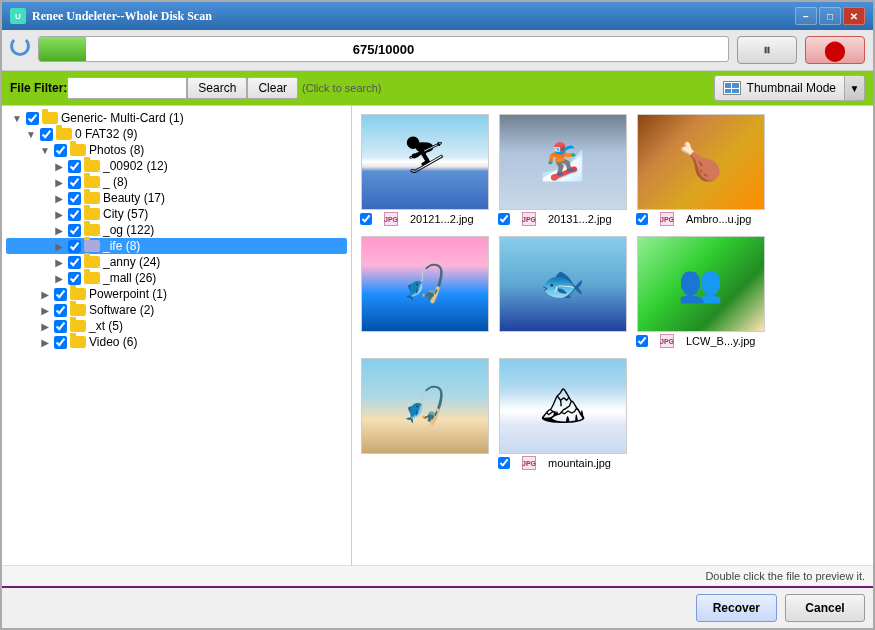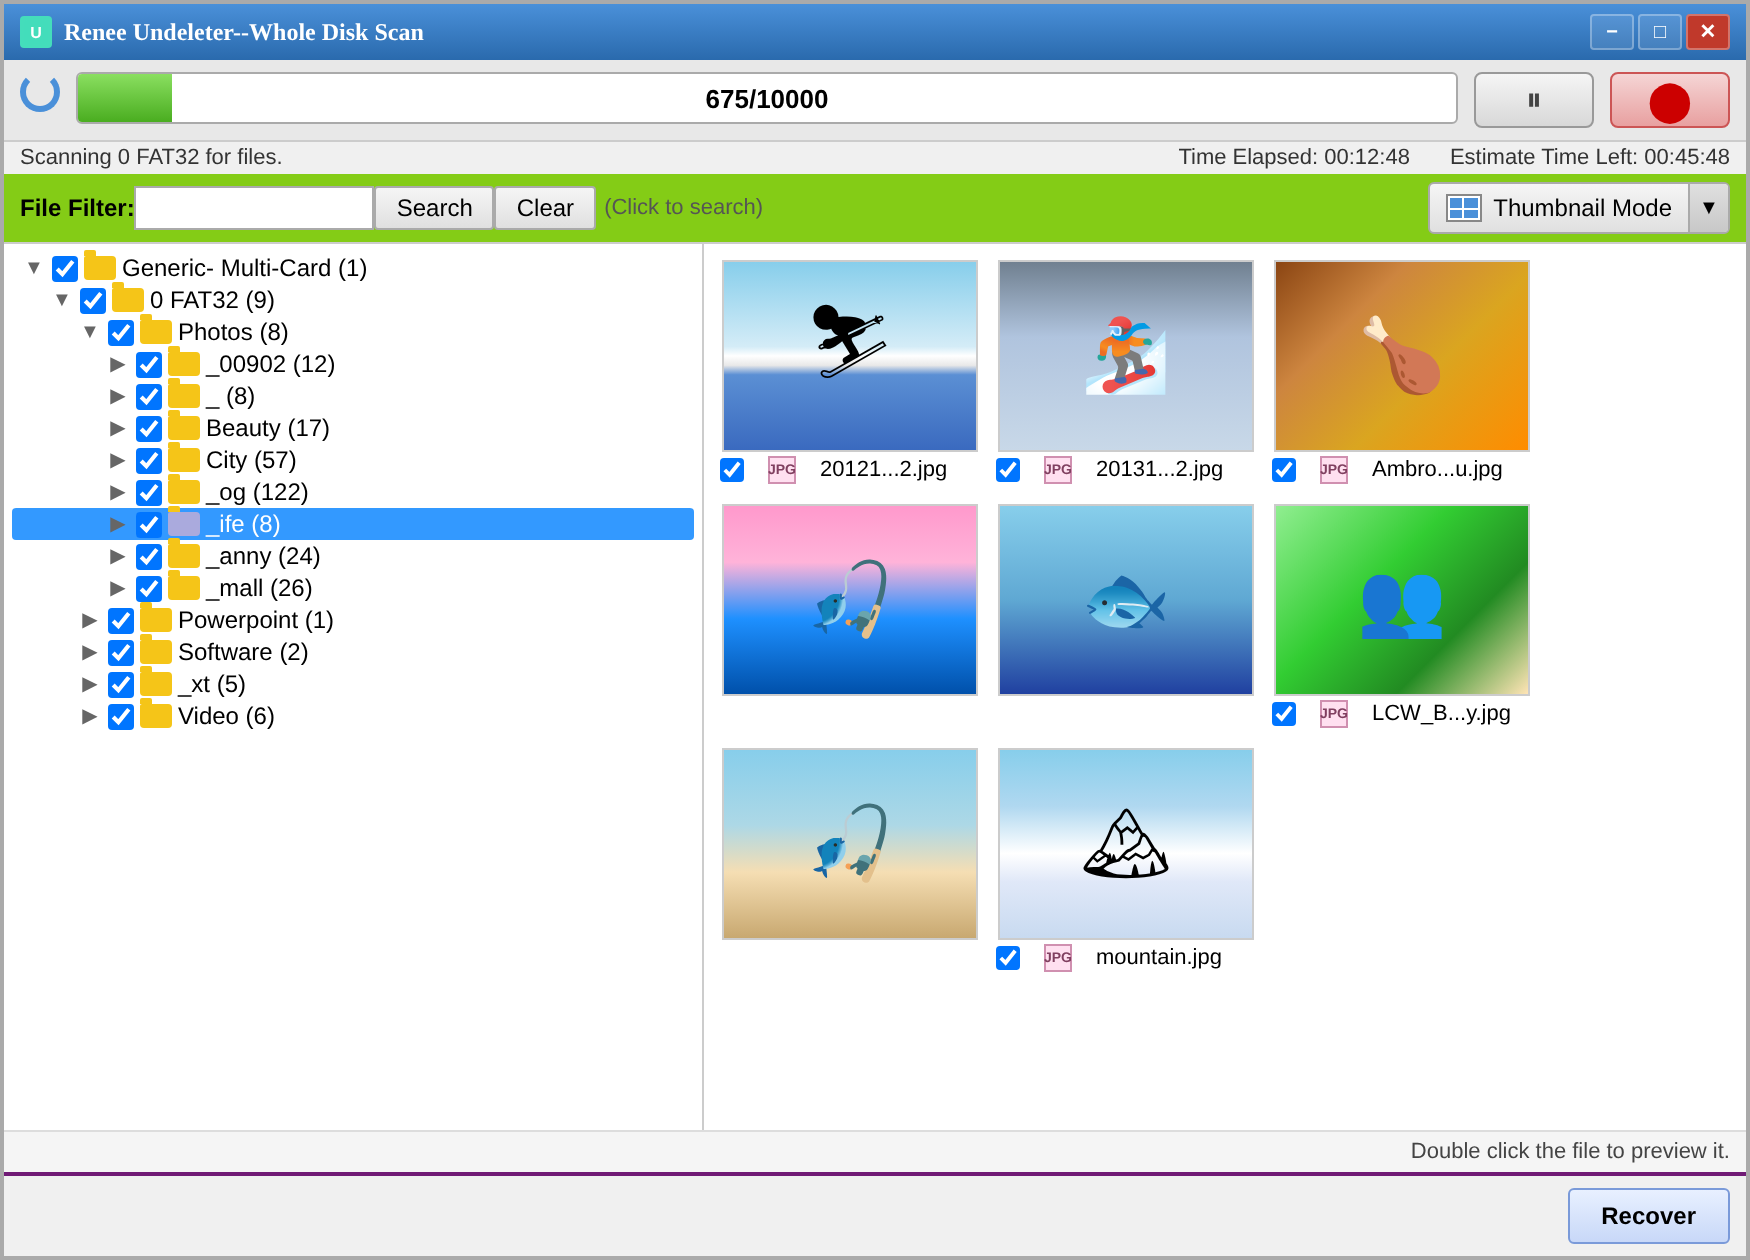--- a/index.html
+++ b/index.html
@@ -90,25 +90,20 @@
       <span class="progress-text">675/10000</span>
     </div>
     <div class="pause-btn">
       <span>⏸</span>
     </div>
     <div class="stop-btn">
       <span style="font-size:20px; color:#c00;">⬤</span>
     </div>
   </div>
 
-  <div class="status-bar">
-    <span class="status-left">Scanning 0 FAT32 for files.</span>
-    <span class="status-right">Time Elapsed: 00:12:48</span>
-    <span class="status-far-right">Estimate Time Left: 00:45:48</span>
-  </div>
 
   <div class="filter-bar">
     <span class="filter-label">File  Filter:</span>
     <input class="filter-input" type="text" style="">
     <button class="filter-btn">Search</button>
     <button class="filter-btn">Clear</button>
     <span class="filter-hint">(Click  to search)</span>
     <div class="thumbnail-mode-btn">
       <div class="thumbnail-mode-text">
         <div class="thumbnail-icon">
@@ -310,14 +305,15 @@
       </div>
     </div>
   </div>
 
   <div class="bottom-status">
     <span>Double click the file to preview it.</span>
   </div>
 
   <div class="bottom-buttons">
     <button class="action-btn primary">Recover</button>
+    <button class="action-btn">Cancel</button>
   </div>
 </div>
 
 </body></html>

